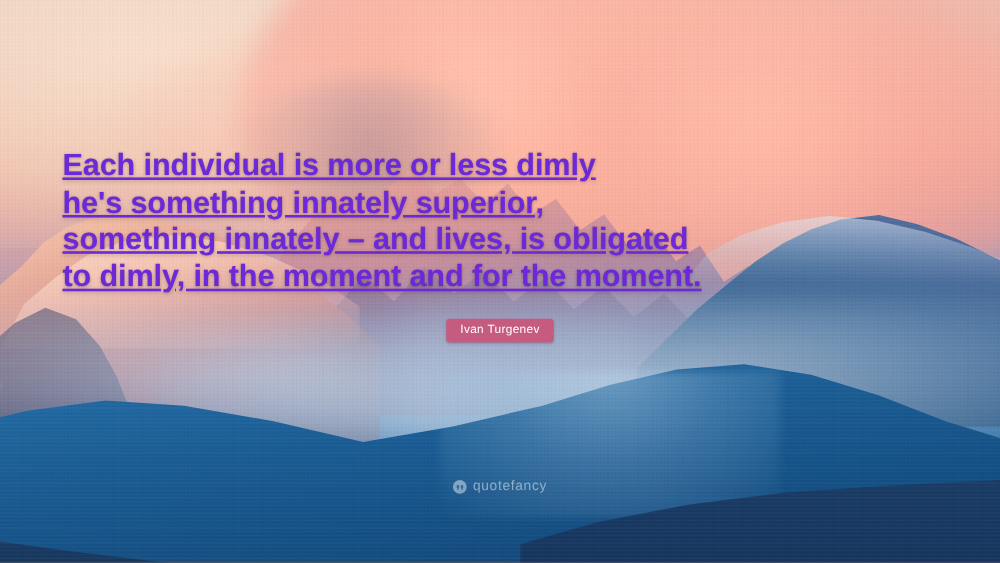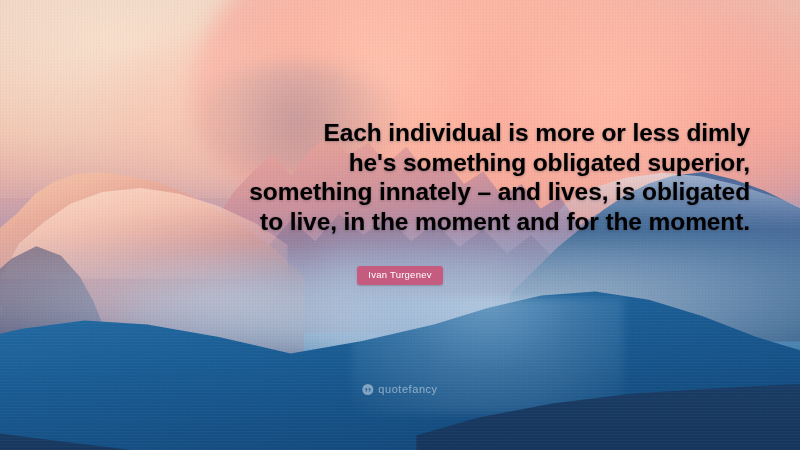--- a/index.html
+++ b/index.html
@@ -398,35 +398,36 @@
     inset: 0;
     display: flex;
     flex-direction: column;
     align-items: center;
     justify-content: flex-start;
   }
 
   .quote-block {
     width: 700px;
     margin-top: 118px;
-    text-align: right;
-    color: #000000;
+    text-align: left;
+    color: #6d28d9;
     font-size: 24.5px;
     font-weight: 700;
     line-height: 29.5px;
     letter-spacing: -0.1px;
     text-shadow: 0 1px 3px rgba(60,50,70,0.30), 0 0 1px rgba(60,50,70,0.25);
+    text-decoration: underline;
   }
   .quote-line {
     display: block;
     white-space: nowrap;
   }
 
   .author-badge {
-    margin-top: 30px;
+    margin-top: 19px;
     display: inline-block;
     padding: 4px 11px 5px 11px;
     border-radius: 3px;
     background: #c55b7e;
     color: #ffffff;
     font-size: 9.5px;
     font-weight: 400;
     letter-spacing: 0.25px;
     line-height: 1;
     box-shadow: 0 1px 2px rgba(40,30,60,0.22);
@@ -495,23 +496,23 @@
     <div class="slope-dark-left"></div>
 
     <div class="scene-tone"></div>
     <div class="scene-grain"></div>
   </div>
 
   <div class="content">
 
     <div class="quote-block">
       <span class="quote-line">Each individual is more or less dimly</span>
-      <span class="quote-line">he's something obligated superior,</span>
+      <span class="quote-line">he's something innately superior,</span>
       <span class="quote-line">something innately – and lives, is obligated</span>
-      <span class="quote-line">to live, in the moment and for the moment.</span>
+      <span class="quote-line">to dimly, in the moment and for the moment.</span>
     </div>
 
     <div class="author-badge">Ivan Turgenev</div>
 
   </div>
 
   <div class="watermark">
     <span class="wm-logo">
       <svg width="8" height="8" viewBox="0 0 8 8" aria-hidden="true">
         <path d="M1.0 2.2 H2.9 V4.1 Q2.9 5.6 1.3 6.0 V5.0 Q2.1 4.8 2.1 4.1 H1.0 Z

